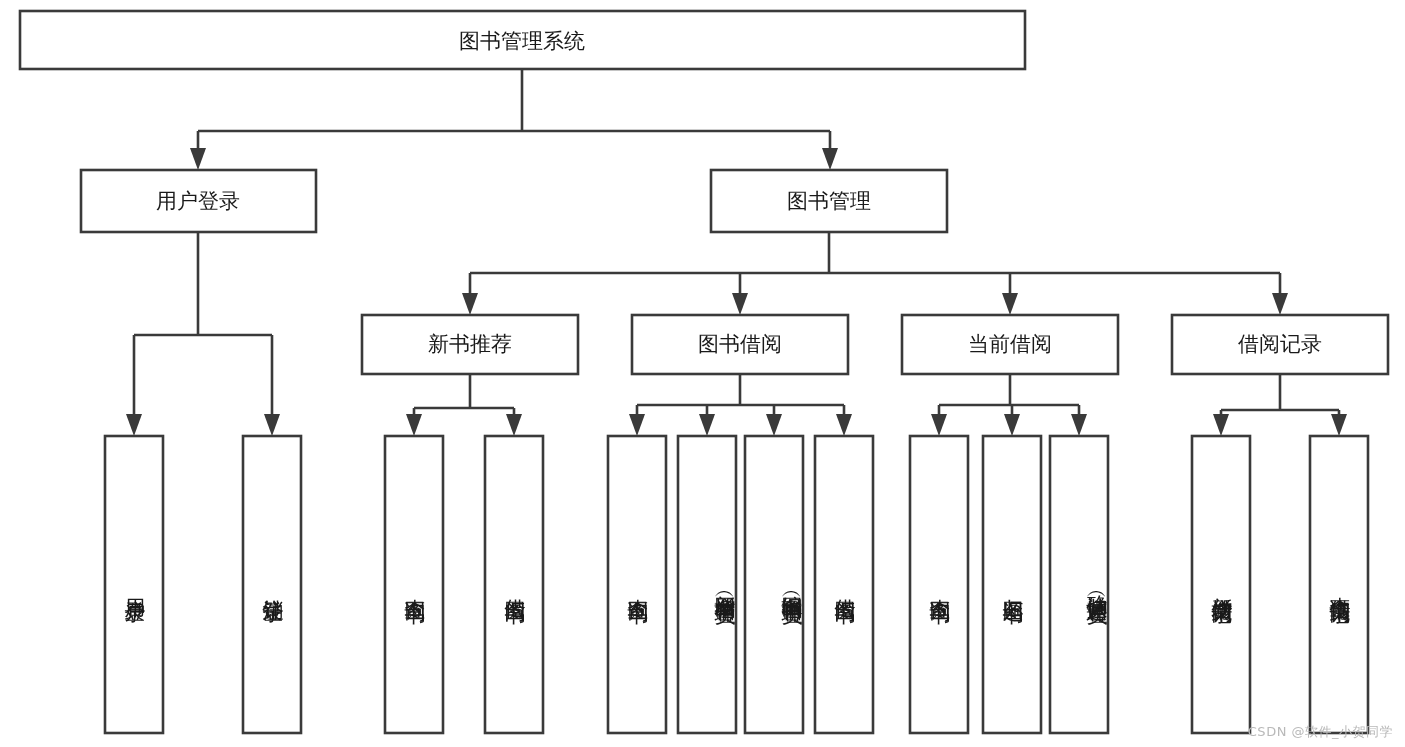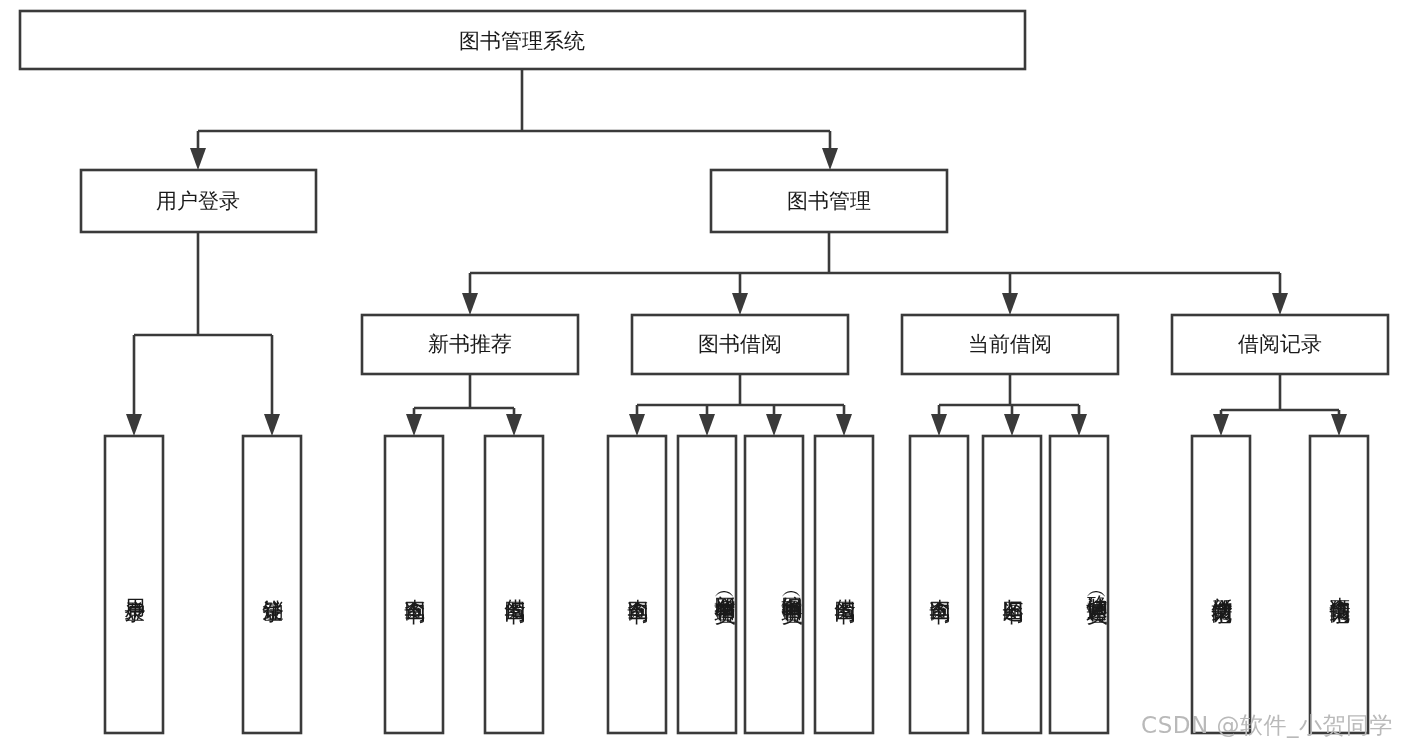--- a/index.html
+++ b/index.html
@@ -63,21 +63,21 @@
     justify-content: center;
     text-align: center;
     pointer-events: none;
     user-select: none;
   }
   .watermark {
     position: absolute;
     right: 12px;
     bottom: 6px;
     font-family: "DejaVu Sans", "Liberation Sans", sans-serif;
-    font-size: 23px;
+    font-size: 13px;
     color: #b9b9b9;
     white-space: nowrap;
     letter-spacing: 0.5px;
   }
 </style>
 </head>
 <body>
 
 <div id="diagram-root">
 

